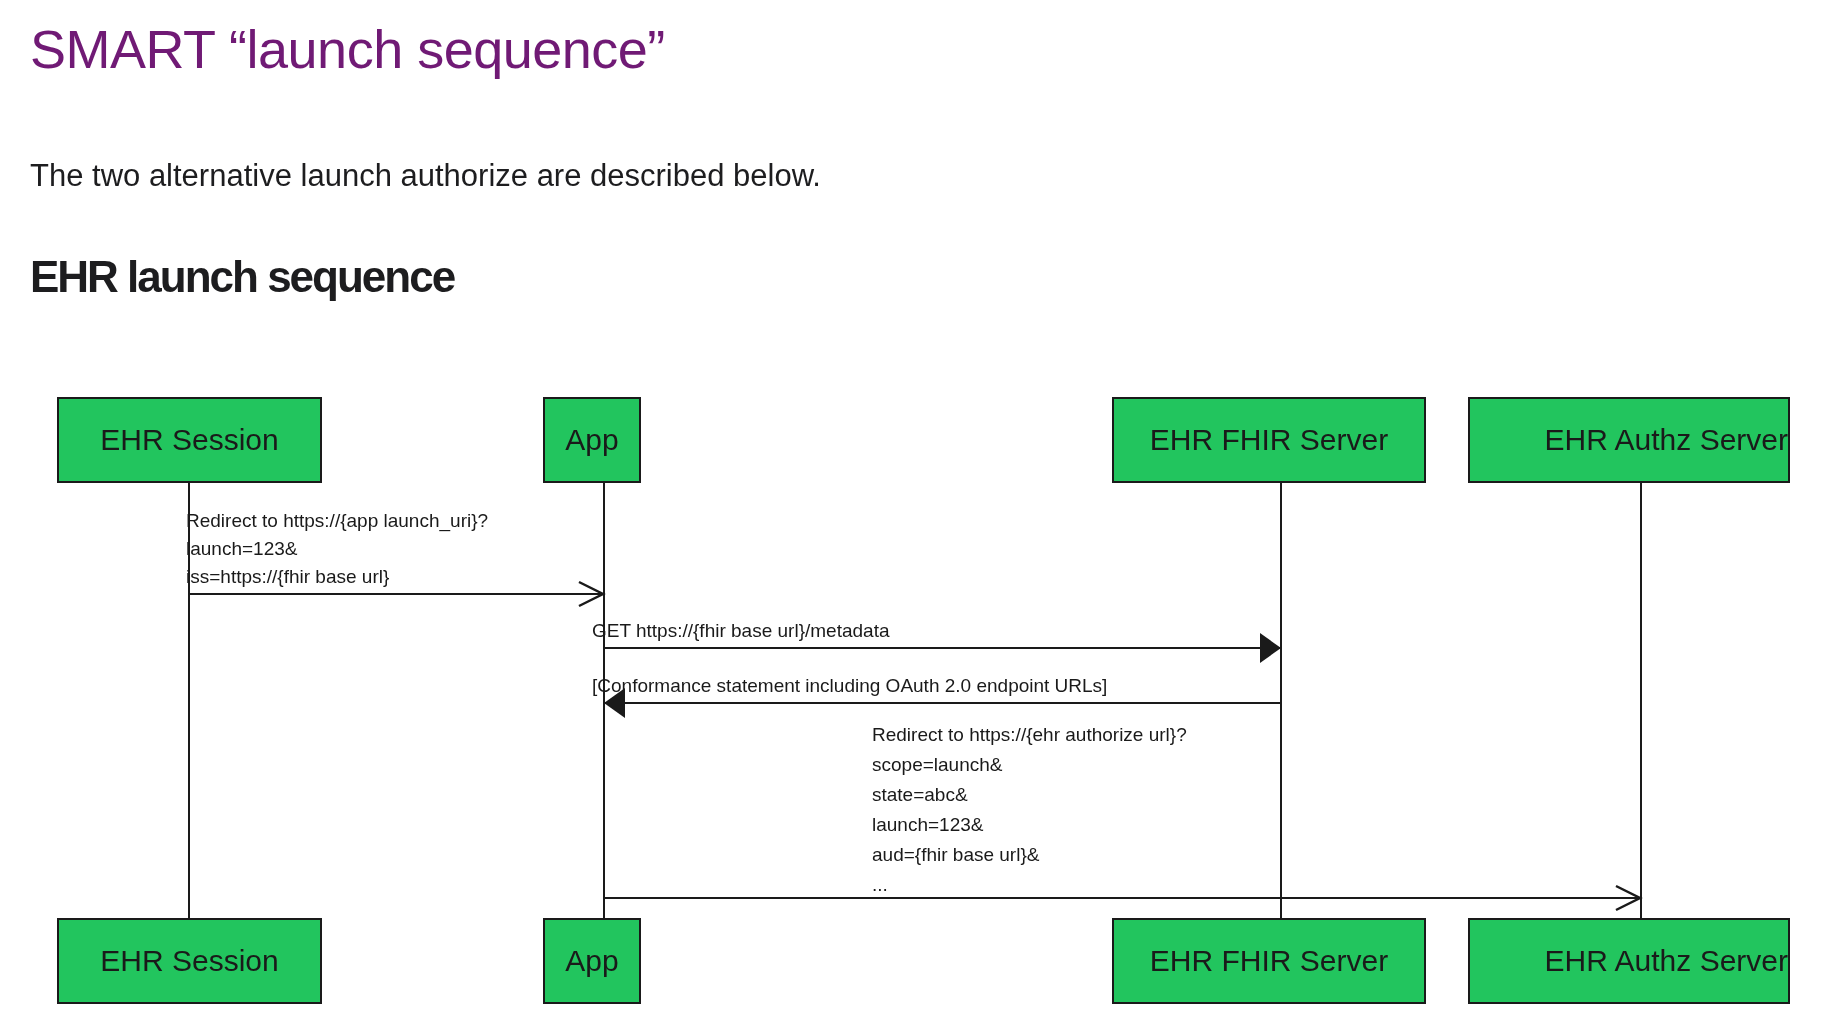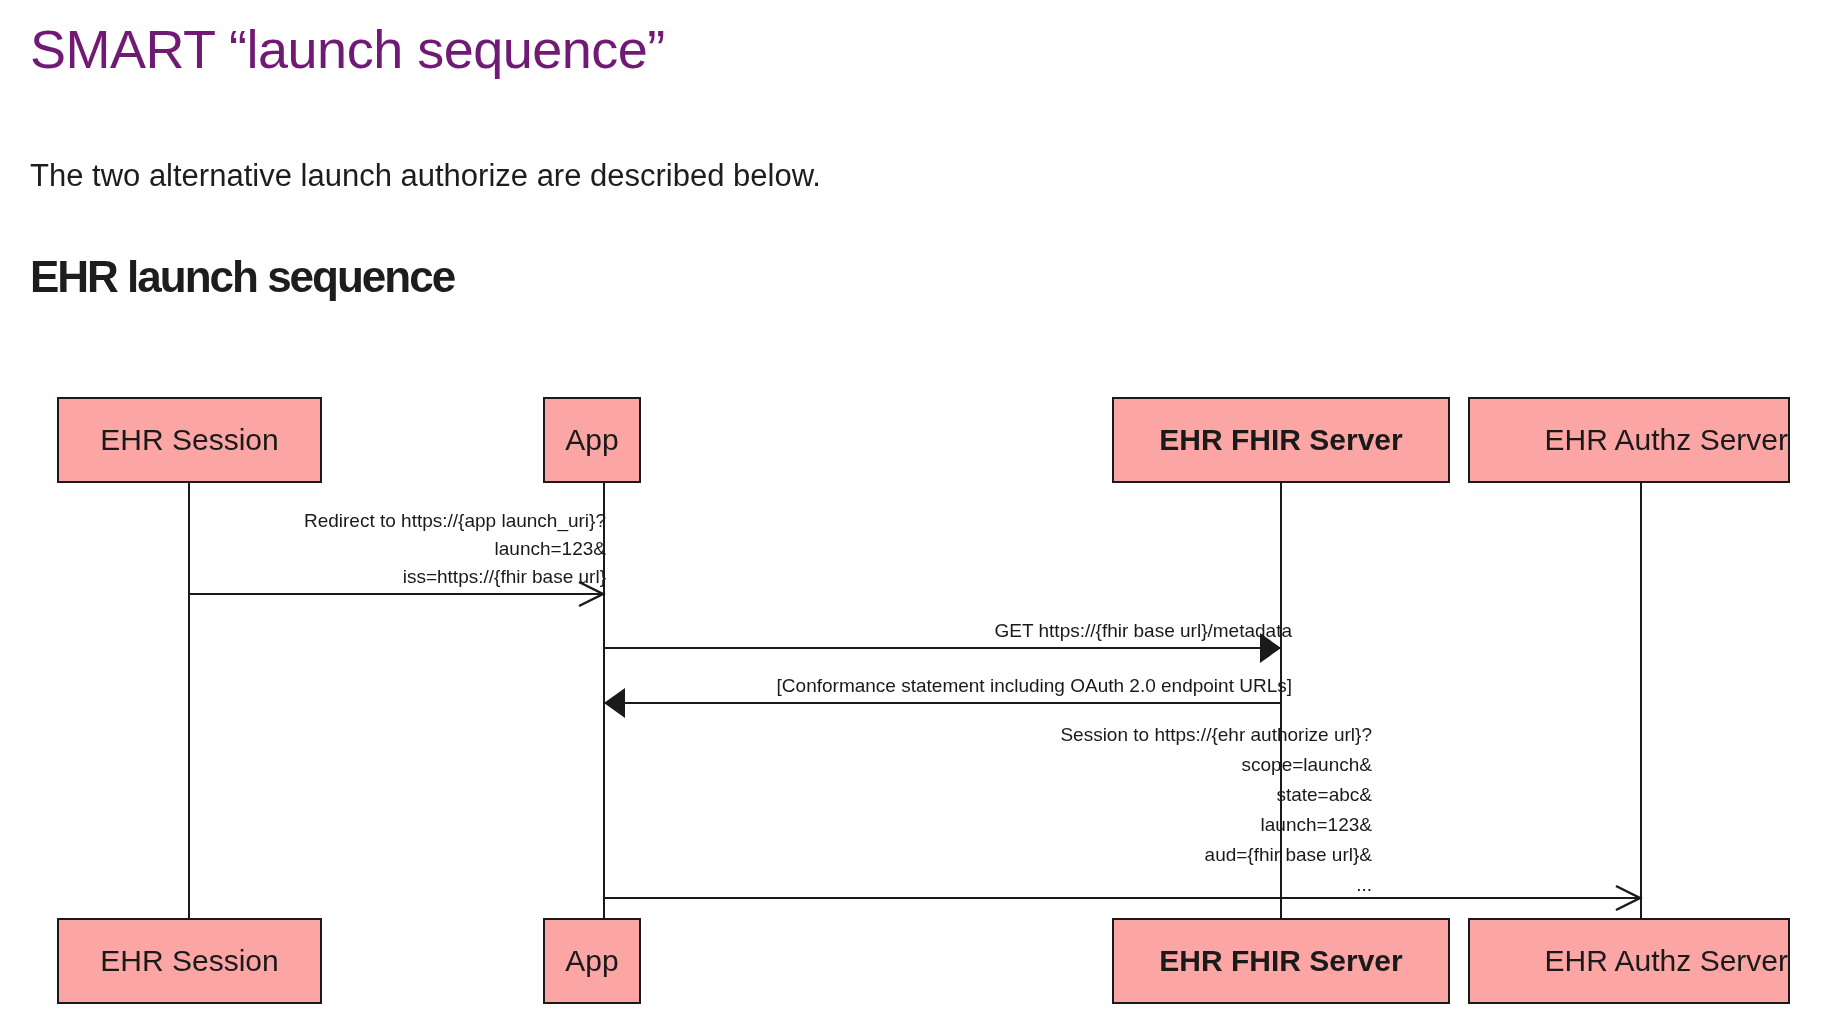--- a/index.html
+++ b/index.html
@@ -40,21 +40,21 @@
     margin: 0;
     color: #1d1d1f;
     white-space: nowrap;
   }
   .diagram { position: absolute; left: 0; top: 0; width: 1838px; height: 1020px; }
   .actor {
     position: absolute;
     height: 86px;
     box-sizing: border-box;
     border: 2px solid #1a1a1a;
-    background: #fca5a5;
+    background: #22c55e;
     display: flex;
     align-items: center;
     justify-content: center;
     font-size: 30px;
     color: #1a1a1a;
     white-space: nowrap;
     z-index: 3;
   }
   .lifeline {
     position: absolute;
@@ -65,21 +65,21 @@
     z-index: 1;
   }
   .msg-line {
     position: absolute;
     height: 2px;
     background: #1a1a1a;
     z-index: 2;
   }
   .msg-label {
     position: absolute;
-    text-align: right;
+    text-align: left;
     font-size: 19px;
     line-height: 28px;
     color: #1a1a1a;
     z-index: 2;
   }
   .msg-label span { display: block; }
   .arrow-open { position: absolute; z-index: 2; }
   .arrow-filled-right {
     position: absolute;
     width: 0; height: 0;
@@ -92,21 +92,21 @@
     position: absolute;
     width: 0; height: 0;
     border-top: 15px solid transparent;
     border-bottom: 15px solid transparent;
     border-right: 21px solid #1a1a1a;
     z-index: 2;
   }
   
   .pos-ehr-session { left: 57px; width: 265px; }
   .pos-app         { left: 543px; width: 98px; }
-  .pos-fhir        { left: 1112px; width: 338px; font-weight: bold; }
+  .pos-fhir        { left: 1112px; width: 314px; }
   .pos-authz       { left: 1468px; width: 322px; justify-content: flex-end; }
   .row-top    { top: 397px; }
   .row-bottom { top: 918px; }
 </style>
 </head>
 <body>
 
 <div class="page">
 
   <h1 class="page-title">SMART “launch sequence”</h1>
@@ -149,21 +149,21 @@
     <div class="msg-line" style="left:604px; top:647px; width:677px;"></div>
     <div class="arrow-filled-right" style="left:1260px; top:633px;"></div>
 
     <div class="msg-label" style="left:592px; top:672px; width:700px;">
       <span>[Conformance statement including OAuth 2.0 endpoint URLs]</span>
     </div>
     <div class="msg-line" style="left:604px; top:702px; width:677px;"></div>
     <div class="arrow-filled-left" style="left:604px; top:688px;"></div>
 
     <div class="msg-label" style="left:872px; top:720px; width:500px; line-height:30px;">
-      <span>Session to https://{ehr authorize url}?</span>
+      <span>Redirect to https://{ehr authorize url}?</span>
       <span>scope=launch&amp;</span>
       <span>state=abc&amp;</span>
       <span>launch=123&amp;</span>
       <span>aud={fhir base url}&amp;</span>
       <span>...</span>
     </div>
     <div class="msg-line" style="left:604px; top:897px; width:1037px;"></div>
     <svg class="arrow-open" style="left:1613px; top:882px;" width="30" height="32" viewBox="0 0 30 32">
       <path d="M3,4 L27,16 L3,28" fill="none" stroke="#1a1a1a" stroke-width="2.5"></path>
     </svg>

